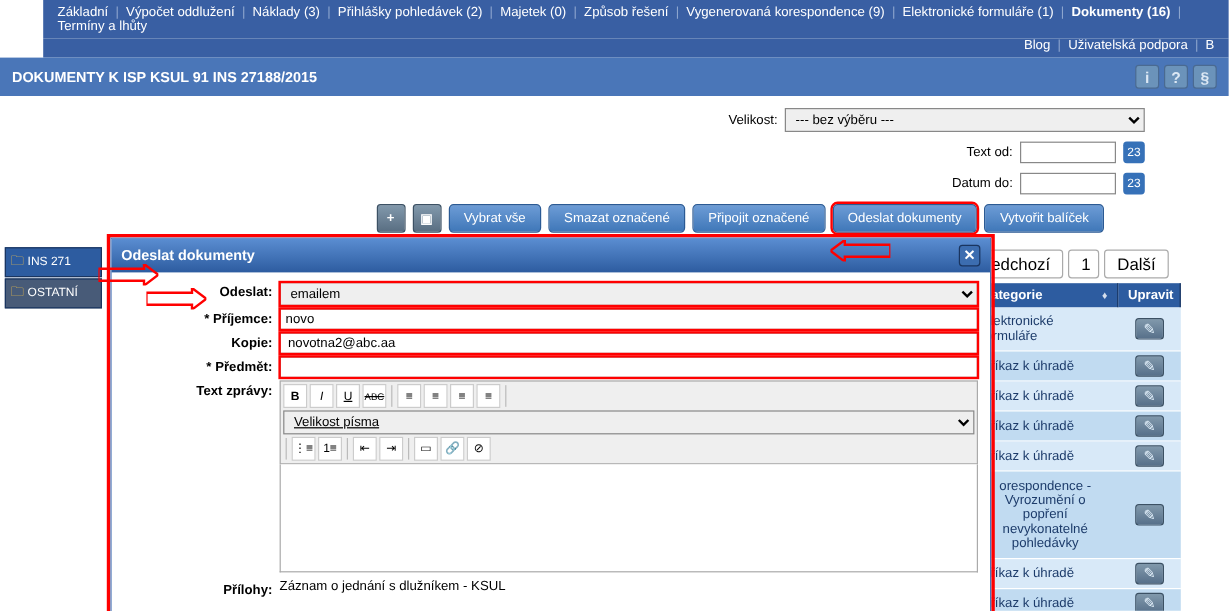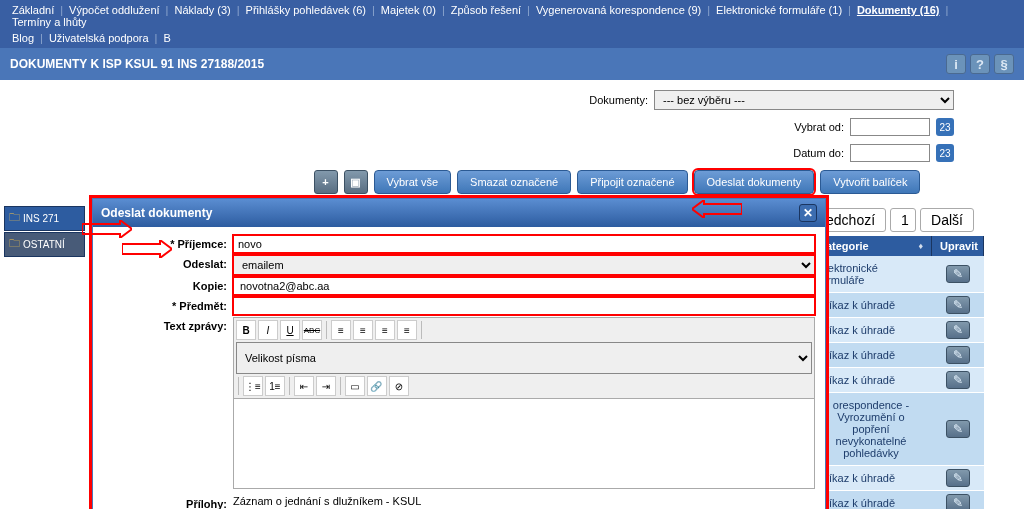--- a/index.html
+++ b/index.html
@@ -13,27 +13,28 @@
     }
     .top-nav {
       background: #395FA3;
       color: #fff;
       padding: 4px 8px;
       font-size: 11px;
       display: flex;
       flex-wrap: wrap;
       gap: 0;
       align-items: center;
+      margin-left: 36px;
     }
     .top-nav a {
       color: #fff;
       text-decoration: none;
       padding: 0 4px;
     }
-    .top-nav .active { text-decoration: underline; font-weight: bold; }
+    .top-nav .active { font-weight: bold; }
     .top-nav .sep { color: #8CA5CE; padding: 0 2px; }
     .sub-header {
       background: #4A76B8;
       color: #fff;
       padding: 6px 10px;
       font-size: 12px;
       font-weight: bold;
       display: flex;
       justify-content: space-between;
       align-items: center;
@@ -280,21 +281,22 @@
       font-size: 10px;
       display: inline-flex;
       align-items: center;
       justify-content: center;
       cursor: pointer;
     }
     .ed-sel {
       border: 1px solid #ccc;
       font-size: 10px;
       padding: 1px;
-      height: 32px;
+      height: 20px;
+      text-decoration: underline;
     }
     .ed-sep { width: 1px; height: 18px; background: #bbb; margin: 0 2px; }
     .editor-body {
       border: 1px solid #aaa;
       border-top: none;
       height: 90px;
       background: #fff;
     }
     .attachments {
       font-size: 11px;
@@ -310,62 +312,62 @@
 </head>
 <body>
 
 <div class="top-nav">
   <a>Základní</a>
     <span class="sep">|</span>
   <a>Výpočet oddlužení</a>
     <span class="sep">|</span>
   <a>Náklady (3)</a>
     <span class="sep">|</span>
-  <a>Přihlášky pohledávek (6)</a>
+  <a>Přihlášky pohledávek (2)</a>
     <span class="sep">|</span>
   <a>Majetek (0)</a>
     <span class="sep">|</span>
   <a>Způsob řešení</a>
     <span class="sep">|</span>
   <a>Vygenerovaná korespondence (9)</a>
     <span class="sep">|</span>
   <a>Elektronické formuláře (1)</a>
     <span class="sep">|</span>
   <a class="active">Dokumenty (16)</a>
     <span class="sep">|</span>
   <a>Termíny a lhůty</a>
   <div style="margin-left:auto"></div>
 </div>
-<div class="top-nav" style="justify-content:flex-start; padding-top:0">
+<div class="top-nav" style="justify-content:flex-end; padding-top:0">
   <a>Blog</a>
     <span class="sep">|</span>
   <a>Uživatelská podpora</a>
     <span class="sep">|</span>
   <a>B</a>
 </div>
 
 <div class="sub-header">
   <span>DOKUMENTY K ISP KSUL 91 INS 27188/2015</span>
   <div class="icons">
     <span class="icon-btn">i</span>
     <span class="icon-btn">?</span>
     <span class="icon-btn">§</span>
   </div>
 </div>
 
 <div class="content">
   <div class="filters">
     <div class="filter-row">
-      <label>Dokumenty:</label>
+      <label>Velikost:</label>
       <select>
         <option>--- bez výběru ---</option>
       </select>
     </div>
     <div class="filter-row">
-      <label>Vybrat od:</label>
+      <label>Text od:</label>
       <input type="text" style="">
       <span class="cal-icon">23</span>
     </div>
     <div class="filter-row">
       <label>Datum do:</label>
       <input type="text" style="">
       <span class="cal-icon">23</span>
     </div>
   </div>
 
@@ -480,31 +482,31 @@
             <path d="M0 4 L38 4 L38 0 L50 9 L38 18 L38 14 L0 14 Z" fill="none" stroke="red" stroke-width="2"></path>
           </svg>
       </div>
       <div class="arrow" style="left:30px; top:42px">
         <svg viewBox="0 0 50 18">
             <path d="M0 4 L38 4 L38 0 L50 9 L38 18 L38 14 L0 14 Z" fill="none" stroke="red" stroke-width="2"></path>
           </svg>
       </div>
 
       <div class="form-row">
-        <div class="form-label">* Příjemce:</div>
-        <div class="form-field">
-          <input type="text" class="red-outline" value="novo" style="">
-        </div>
-      </div>
-      <div class="form-row">
         <div class="form-label">Odeslat:</div>
         <div class="form-field">
           <select class="red-outline">
             <option>emailem</option>
           </select>
+        </div>
+      </div>
+      <div class="form-row">
+        <div class="form-label">* Příjemce:</div>
+        <div class="form-field">
+          <input type="text" class="red-outline" value="novo" style="">
         </div>
       </div>
       <div class="form-row">
         <div class="form-label">Kopie:</div>
         <div class="form-field">
           <div class="autocomplete red-outline">
             <div>novotna2@abc.aa</div>
           </div>
         </div>
       </div>

